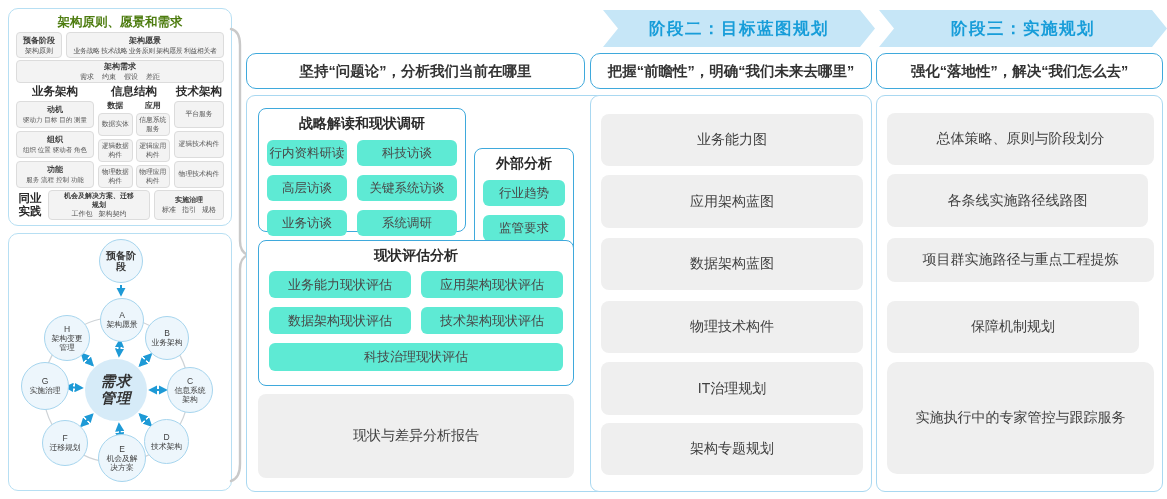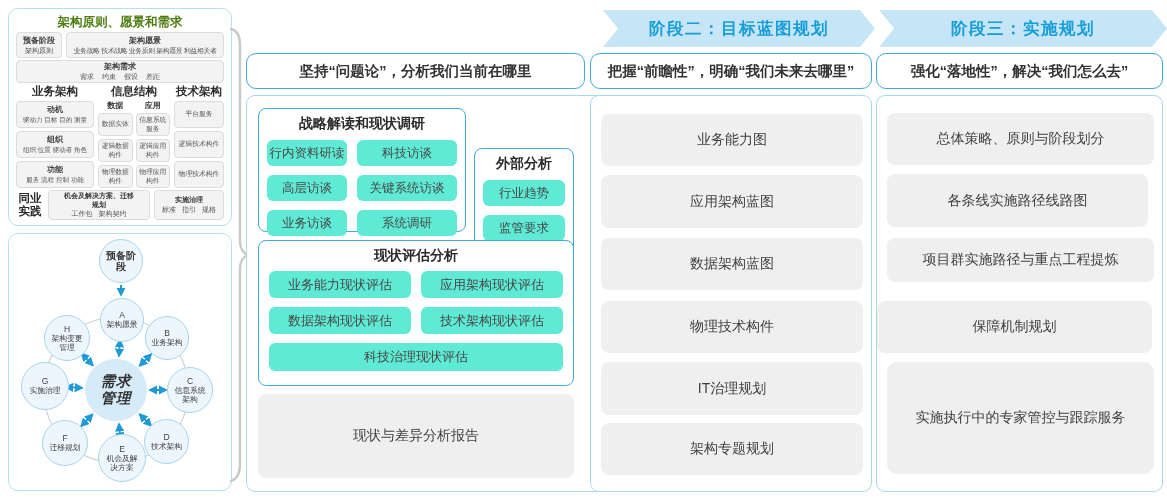--- a/index.html
+++ b/index.html
@@ -241,17 +241,17 @@
     <div class="graybox" style="left:10px;top:266px;width:262px;height:53px;">IT治理规划</div>
     <div class="graybox" style="left:10px;top:327px;width:262px;height:52px;">架构专题规划</div>
   </div>
 
   <div class="band notch" style="left:879px;width:288px;">阶段三：实施规划</div>
   <div class="slogan" style="left:876px;width:287px;">强化“落地性”，解决“我们怎么去”</div>
   <div class="pbody" style="left:876px;width:287px;">
     <div class="graybox" style="left:10px;top:17px;width:267px;height:52px;">总体策略、原则与阶段划分</div>
     <div class="graybox" style="left:10px;top:78px;width:261px;height:53px;">各条线实施路径线路图</div>
     <div class="graybox" style="left:10px;top:142px;width:267px;height:44px;">项目群实施路径与重点工程提炼</div>
-    <div class="graybox" style="left:0;top:205px;width:275px;height:52px;">保障机制规划</div>
+    <div class="graybox" style="left:10px;top:205px;width:252px;height:52px;">保障机制规划</div>
     <div class="graybox" style="left:10px;top:266px;width:267px;height:112px;border-radius:10px;">实施执行中的专家管控与跟踪服务</div>
   </div>
 
 </div>
 
 </body></html>

